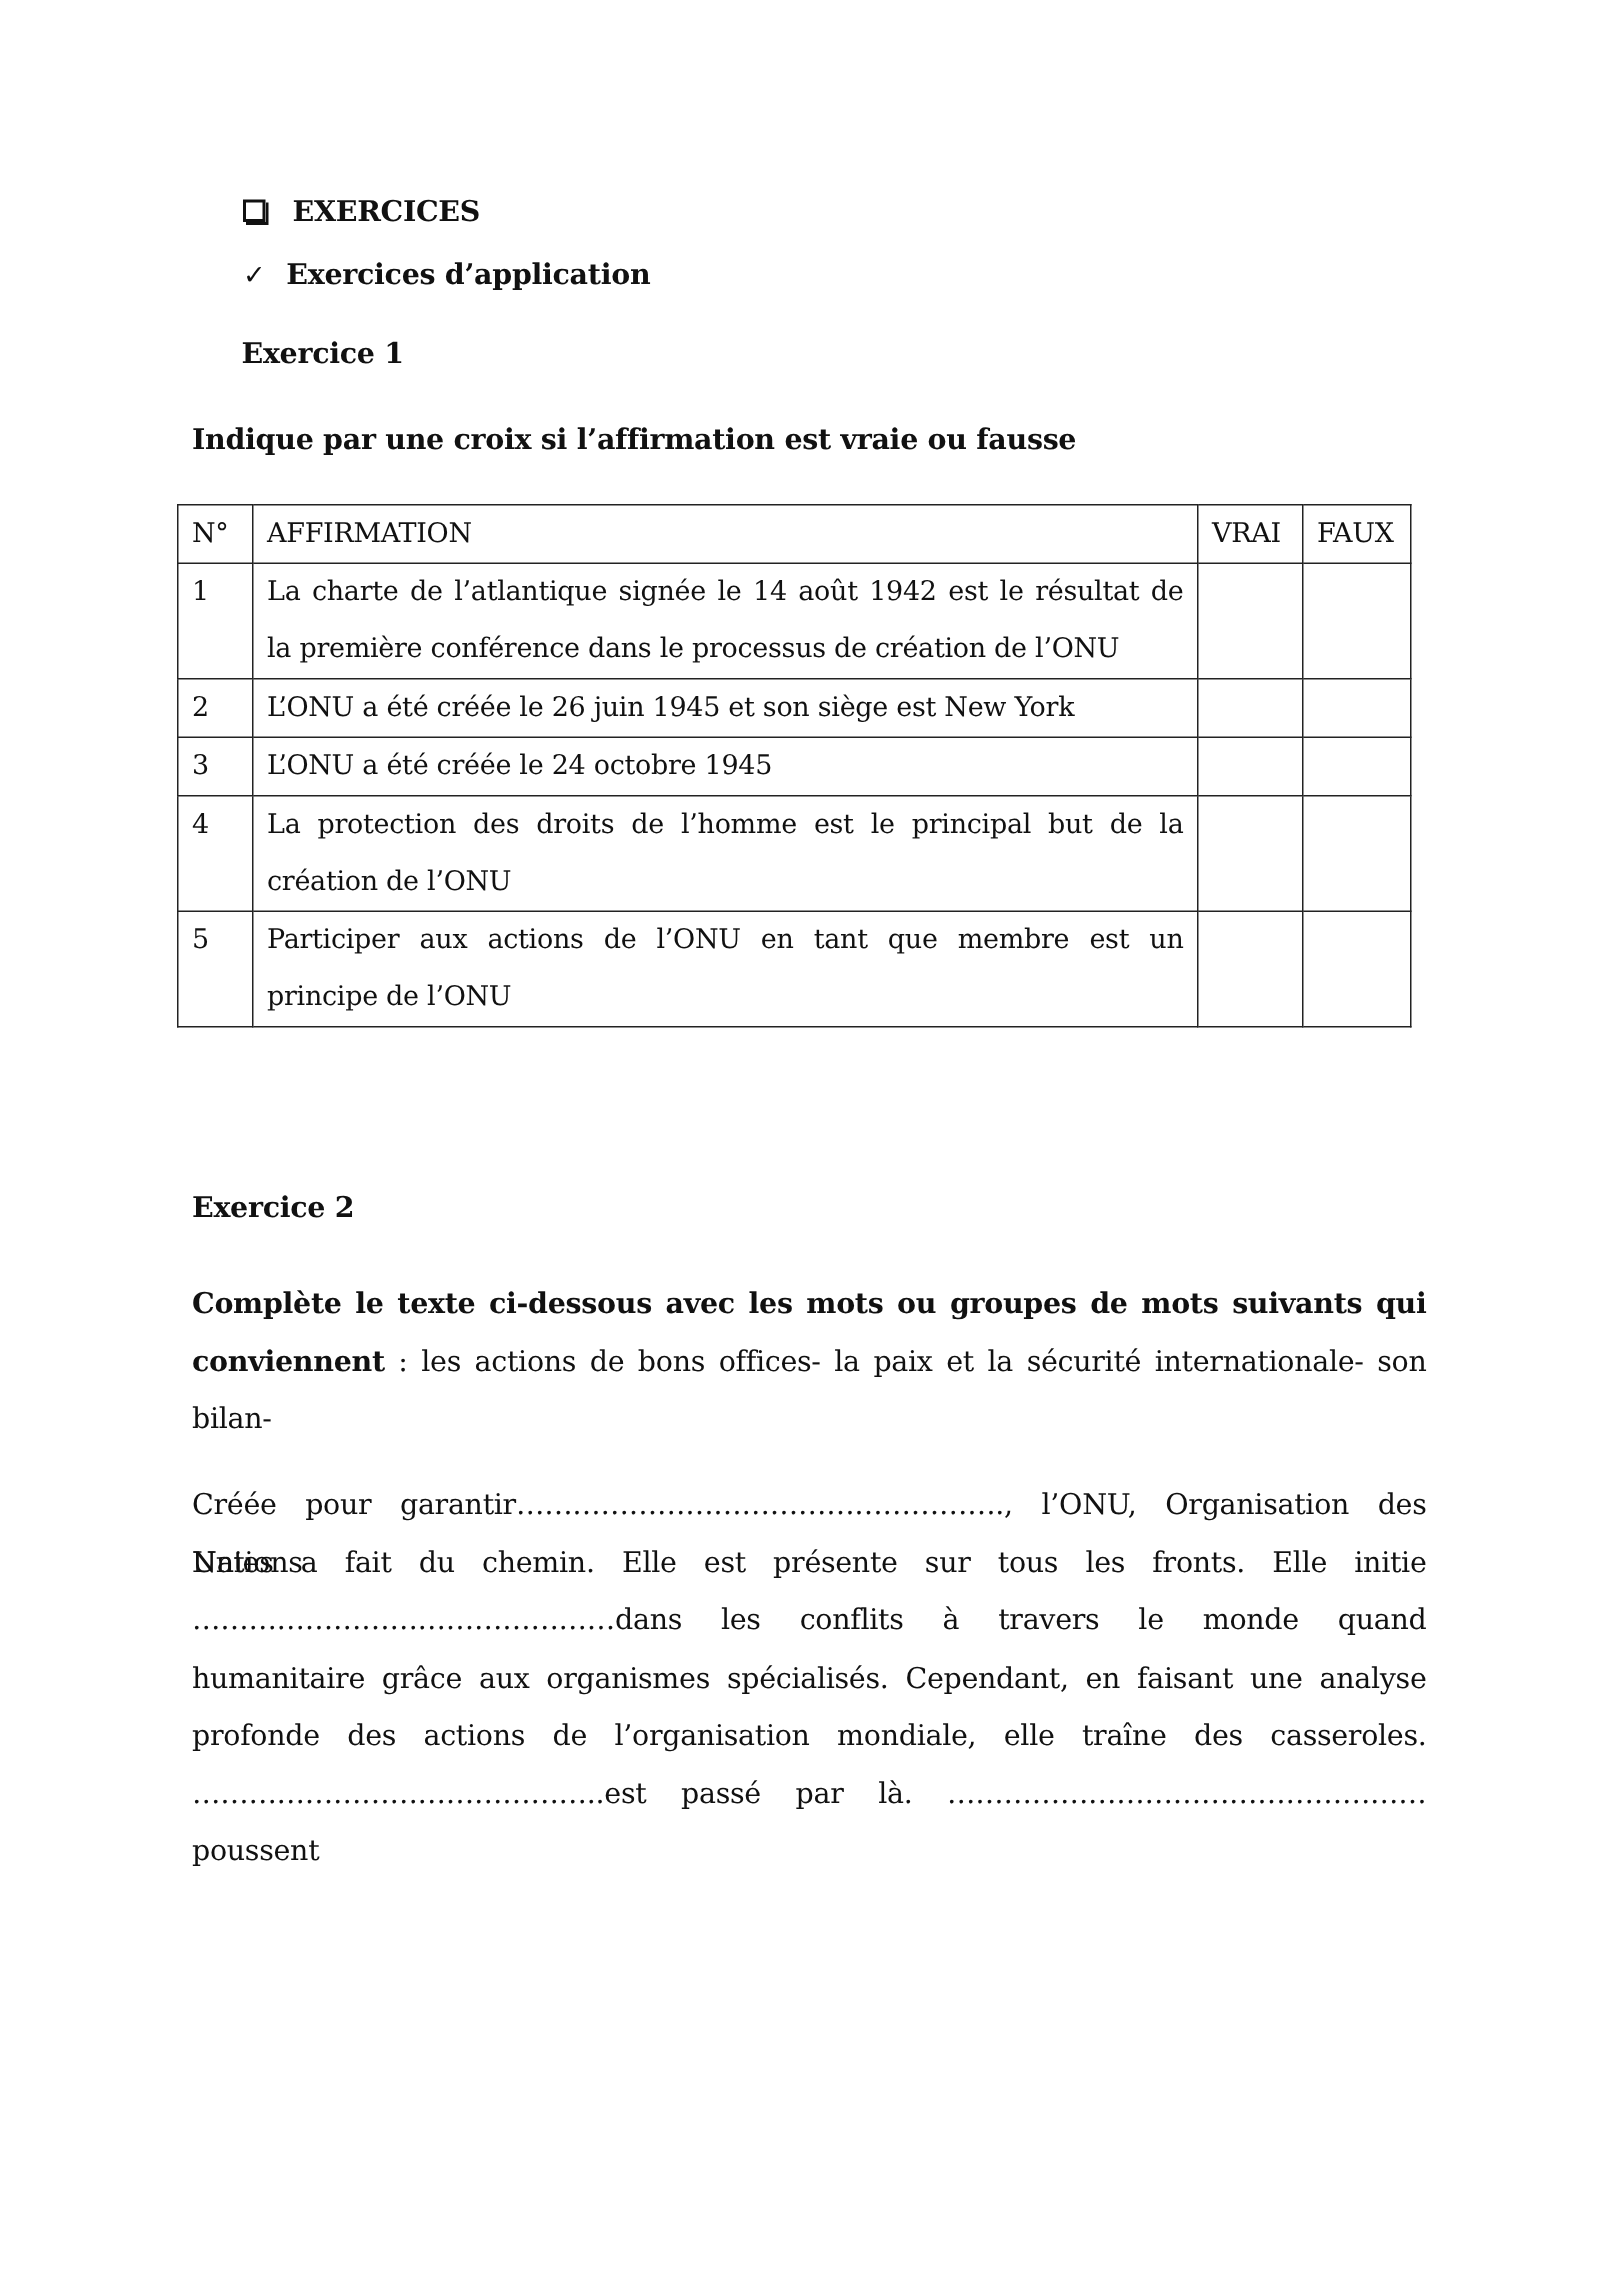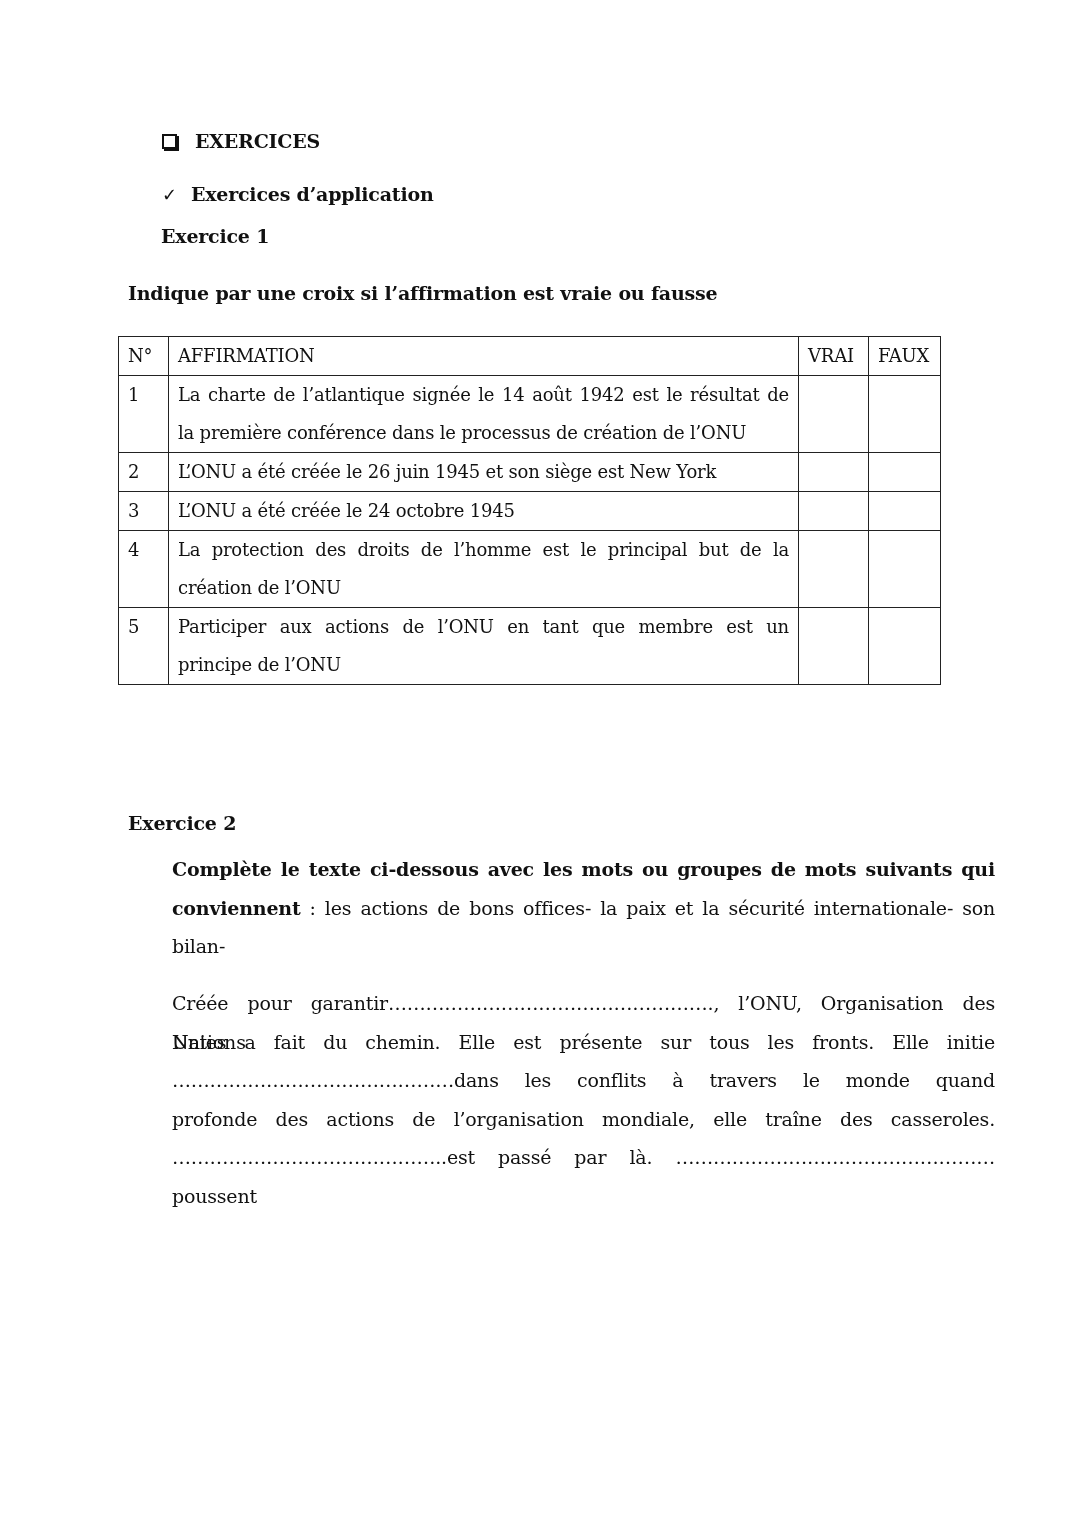--- a/index.html
+++ b/index.html
@@ -30,35 +30,35 @@
   table.tf th { height: 38px; }
   table.tf td.num { width: 31px; }
   table.tf td.aff { text-align: justify; text-align-last: left; }
   table.tf .col-vrai { width: 51px; }
   table.tf .col-faux { width: 53px; margin-left: 36px; }
   .aff-1line { height: 38px; }
   .aff-2line { height: 76px; }
 
   .para {
     position: absolute; left: 128px; width: 823px; font-size: 19px; line-height: 38.5px;
-    text-align: justify; letter-spacing: -0.2px; margin-left: 44px;
+    text-align: justify; letter-spacing: -0.2px;
   }
   .para .line { display: block; text-align: justify; text-align-last: justify; height: 38.5px; }
   .para .line.last { text-align-last: left; }
 </style>
 </head>
 <body>
 
 <div class="page">
 
   <div class="abs h-line" style="left:162px; top:129px;">
     <span class="box-icon"></span><span>EXERCICES</span>
   </div>
 
-  <div class="abs h-line" style="left:162px; top:182px;">
+  <div class="abs h-line" style="left:162px; top:171px;">
     <span class="icon check-icon">✓</span><span>Exercices d’application</span>
   </div>
 
   <div class="abs h-line" style="left:161px; top:224px;">Exercice 1</div>
 
   <div class="abs h-line" style="left:128px; top:281px;">Indique par une croix si l’affirmation est vraie ou fausse</div>
 
   <table class="tf">
     <thead>
       <tr>
@@ -108,28 +108,29 @@
         <td class="aff">
           <div style="text-align:justify;text-align-last:justify;">Participer aux actions de l’ONU en tant que membre est un</div>
           <div>principe de l’ONU</div>
         </td>
         <td class="col-vrai"></td>
         <td class="col-faux"></td>
       </tr>
     </tbody>
   </table>
 
-  <div class="abs h-line" style="left:128px; top:811px;">Exercice 2</div>
+  <div class="abs h-line" style="left:128px; top:793px;">Exercice 2</div>
 
   <div class="para" style="top:850px;">
     <span class="line bold">Complète le texte ci-dessous avec les mots ou groupes de mots suivants qui</span>
     <span class="line"><span class="bold">conviennent</span><span> : les actions de bons offices- la paix et la sécurité internationale- son bilan-</span></span>
   </div>
 
   <div class="para" style="top:984px;">
     <span class="line">Créée pour garantir……………………………………………., l’ONU, Organisation des Nations</span>
     <span class="line">Unies a fait du chemin. Elle est présente sur tous les fronts. Elle initie</span>
     <span class="line">………………………………………dans les conflits à travers le monde quand</span>
+    <span class="line">humanitaire grâce aux organismes spécialisés. Cependant, en faisant une analyse</span>
     <span class="line">profonde des actions de l’organisation mondiale, elle traîne des casseroles.</span>
     <span class="line">……………………………………..est passé par là. ……………………………………………poussent</span>
   </div>
 
 </div>
 
 </body></html>

